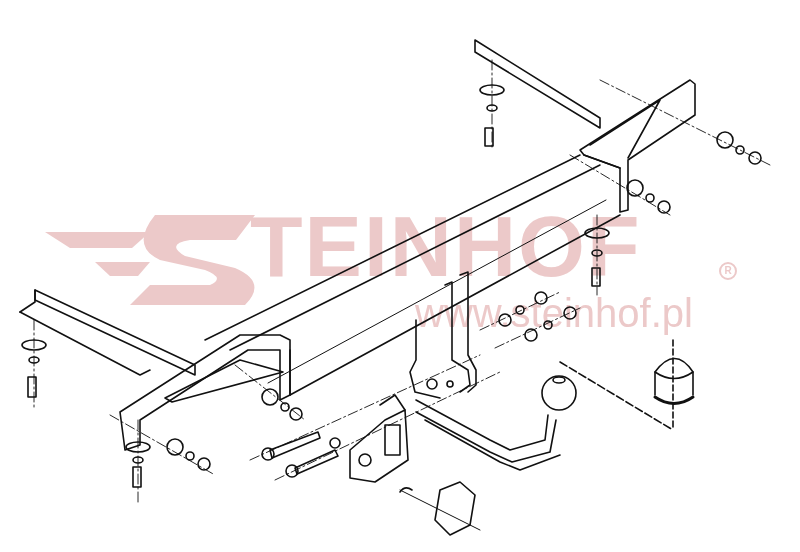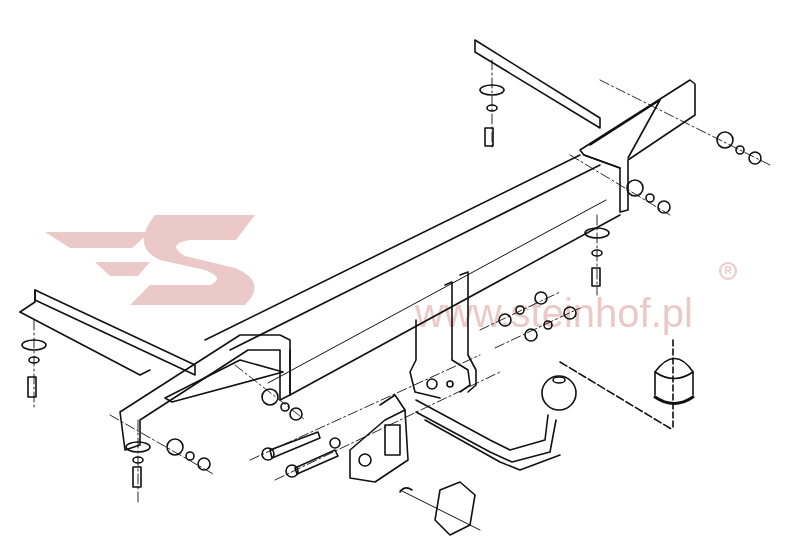--- a/index.html
+++ b/index.html
@@ -14,20 +14,21 @@
 <body>
 
 <div class="canvas">
 
   <svg width="800" height="552">
     <path d="M45,232 L150,232 L132,248 L70,248 Z" fill="#ecc9c9"></path>
     <path d="M95,262 L150,262 L138,276 L110,276 Z" fill="#ecc9c9"></path>
     <path d="M155,215 L255,215 L236,240 L190,240 Q165,244 185,256 L235,268 Q268,282 245,305 L130,305 L150,285 L210,285 Q226,278 205,270 L160,260 Q130,246 155,215 Z" fill="#ecc9c9"></path>
   </svg>
 
+  <div class="wm-logo" style="left:250px;">TEINHOF</div>
   <div class="wm-reg">R</div>
   <div class="wm-url">www.steinhof.pl</div>
 
   <svg width="800" height="552" fill="none" stroke="#111" stroke-width="1.6" stroke-linejoin="round" stroke-linecap="round">
 
     <g>
       <path d="M475,40 L600,118 L600,128 L475,52 Z"></path>
       <path d="M580,150 L690,80 L695,84 L695,115 L628,160 L628,210 L620,212 L620,168 L584,155 Z"></path>
       <path d="M590,145 L660,100 L628,158"></path>
       <path d="M584,155 L620,168"></path>

